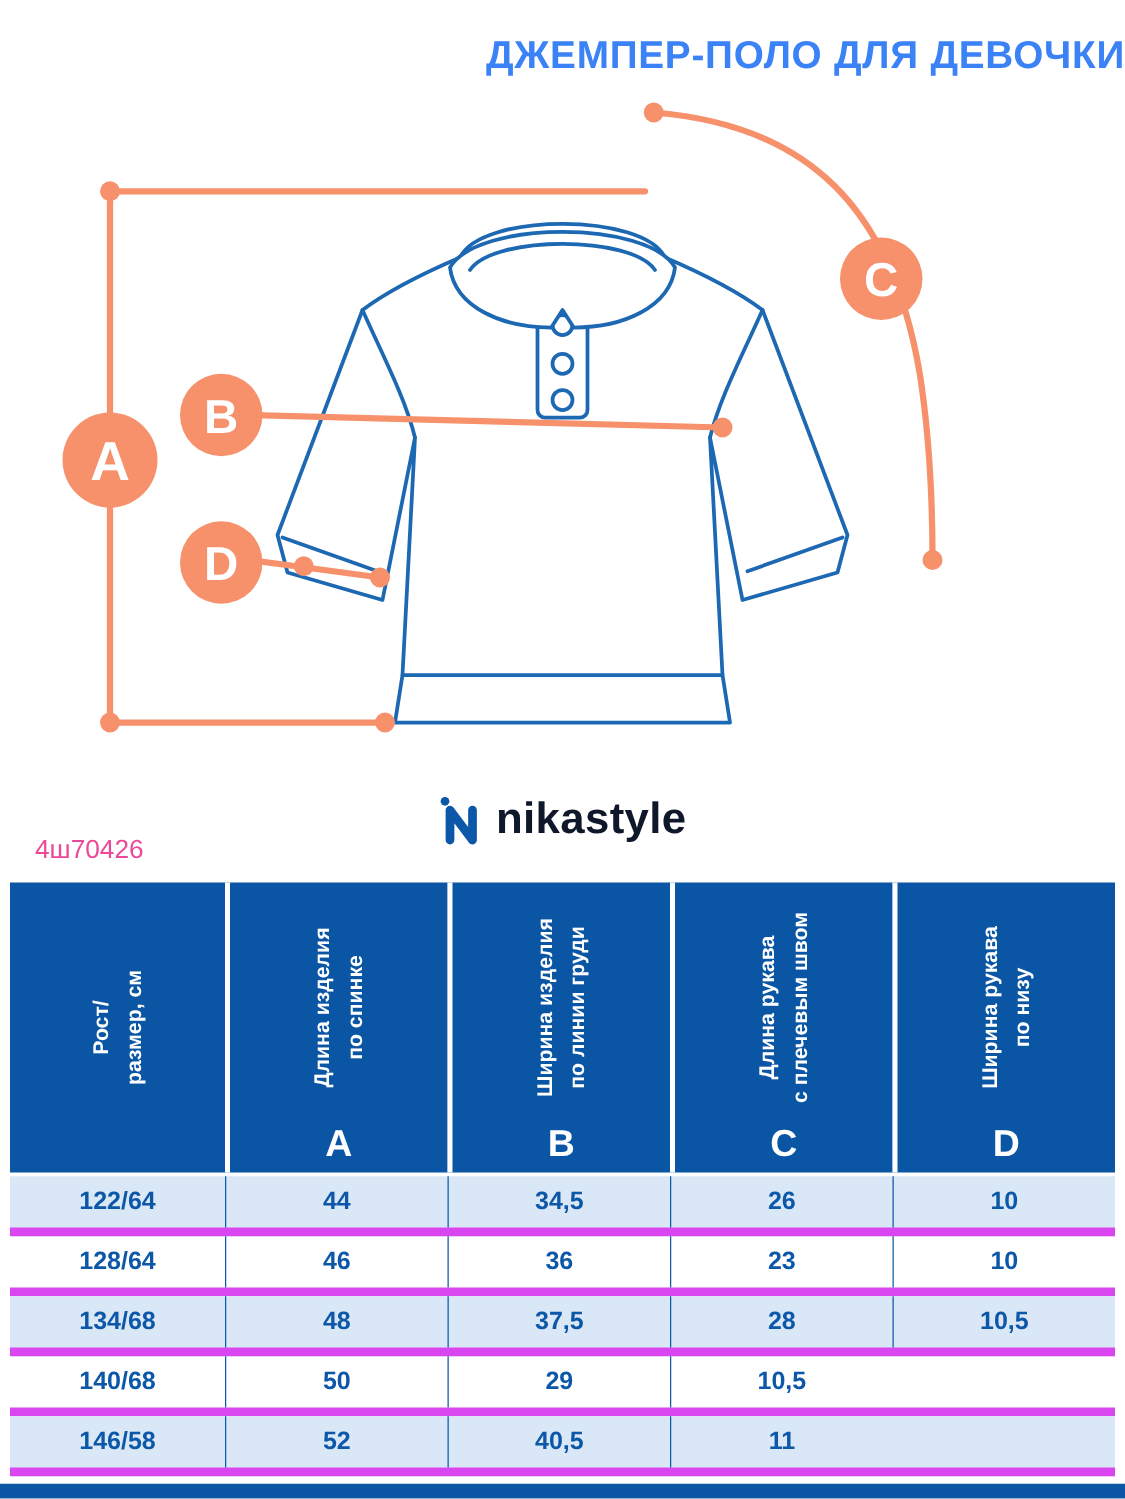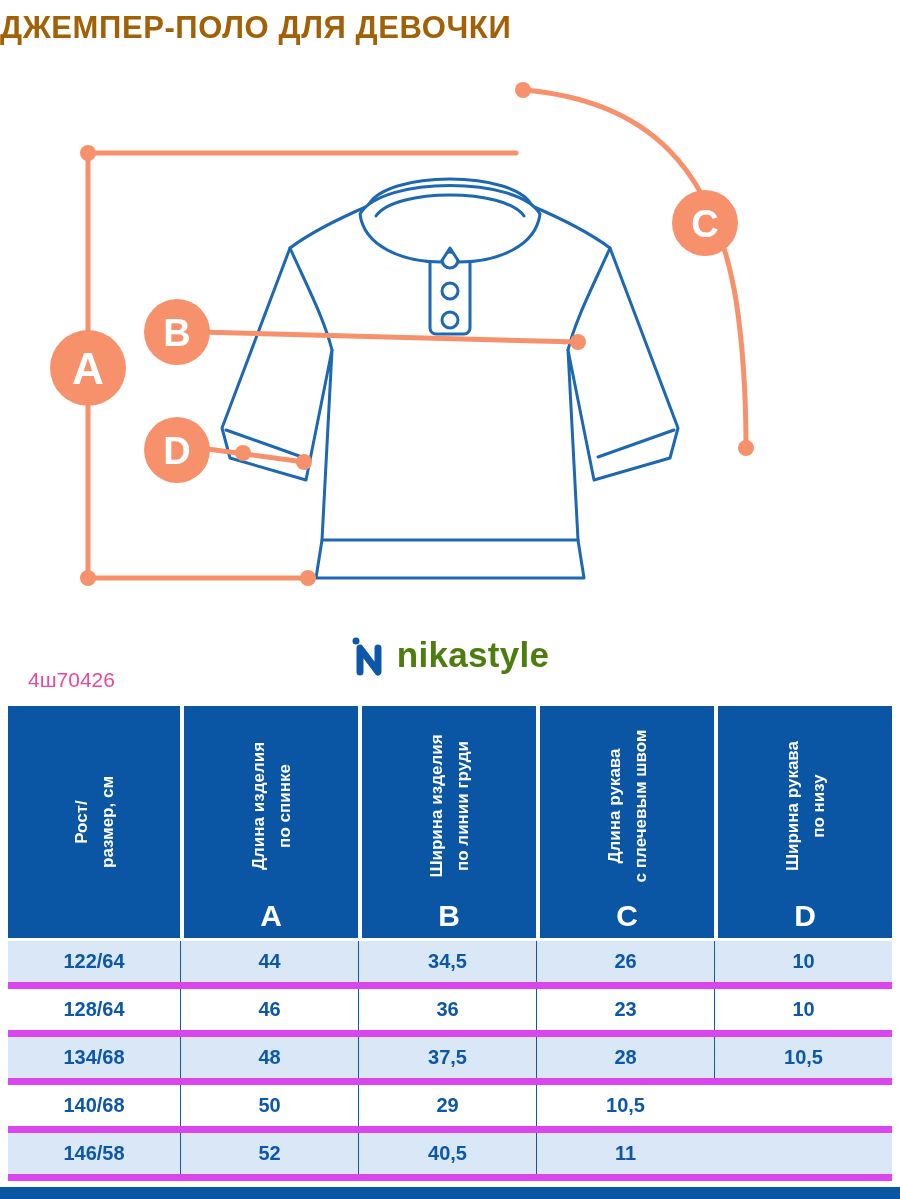--- a/index.html
+++ b/index.html
@@ -1,27 +1,27 @@
 <!DOCTYPE html>
 <html><head>
 <meta charset="utf-8">
 <style>
   * { margin:0; padding:0; box-sizing:border-box; }
   html,body { background:#ffffff; }
   body { font-family:"Liberation Sans", sans-serif; }
   .page { position:relative; width:900px; height:1199px; background:#ffffff; overflow:hidden; }
 
-  .title { position:absolute; top:10px; left:0; width:100%; text-align:left;
-           font-size:31px; font-weight:bold; letter-spacing:.6px; color:#a16207; }
+  .title { position:absolute; top:26px; left:0; width:100%; text-align:right;
+           font-size:31px; font-weight:bold; letter-spacing:.6px; color:#3b82f6; }
 
   .diagram { position:absolute; top:0; left:0; }
 
   .logo-row { position:absolute; top:634px; left:0; width:100%;
               display:flex; justify-content:center; align-items:center; gap:10px; }
-  .logo-text { font-size:35px; font-weight:bold; color:#4d7c0f; letter-spacing:.3px; }
+  .logo-text { font-size:35px; font-weight:bold; color:#0f172a; letter-spacing:.3px; }
   .article { position:absolute; top:668px; left:28px; font-size:21px; color:#ec4899; }
 
   .size-table { position:absolute; top:706px; left:8px; width:884px; }
   .thead { display:grid; grid-template-columns:172px 178px 178px 178px 178px;
            height:232px; margin-bottom:3px; }
   .th { position:relative; background:#0a55a4; }
   .th + .th { border-left:4px solid #ffffff; }
   .rot { position:absolute; left:50%; top:50%; width:222px;
          transform:translate(-50%,-50%) rotate(-90deg);
          text-align:center; color:#ffffff; font-weight:bold;

